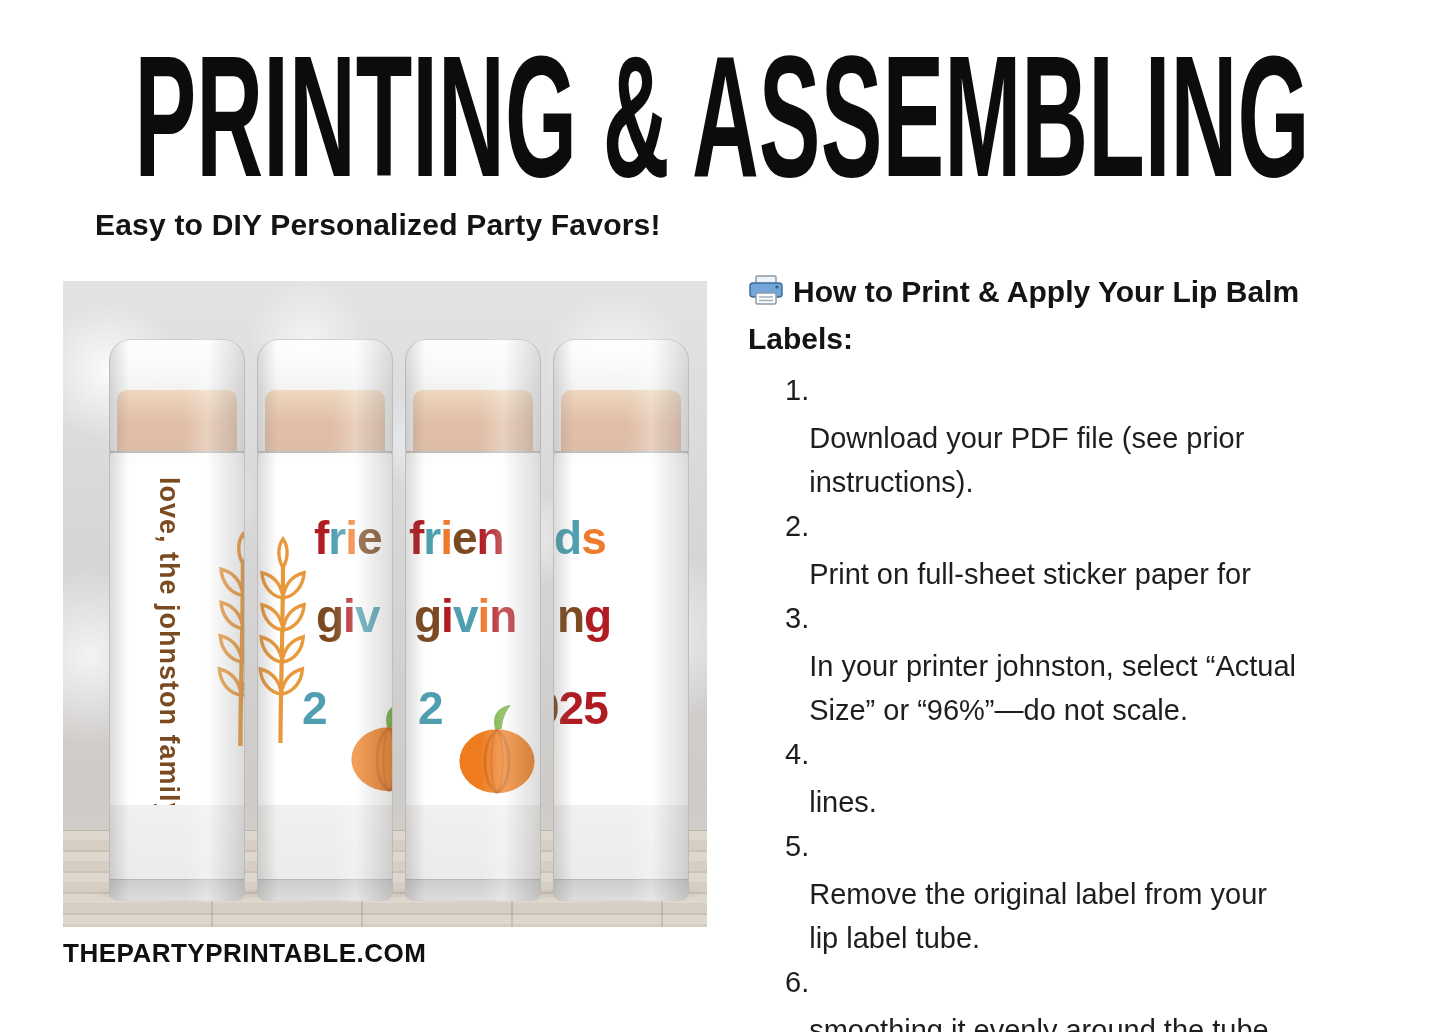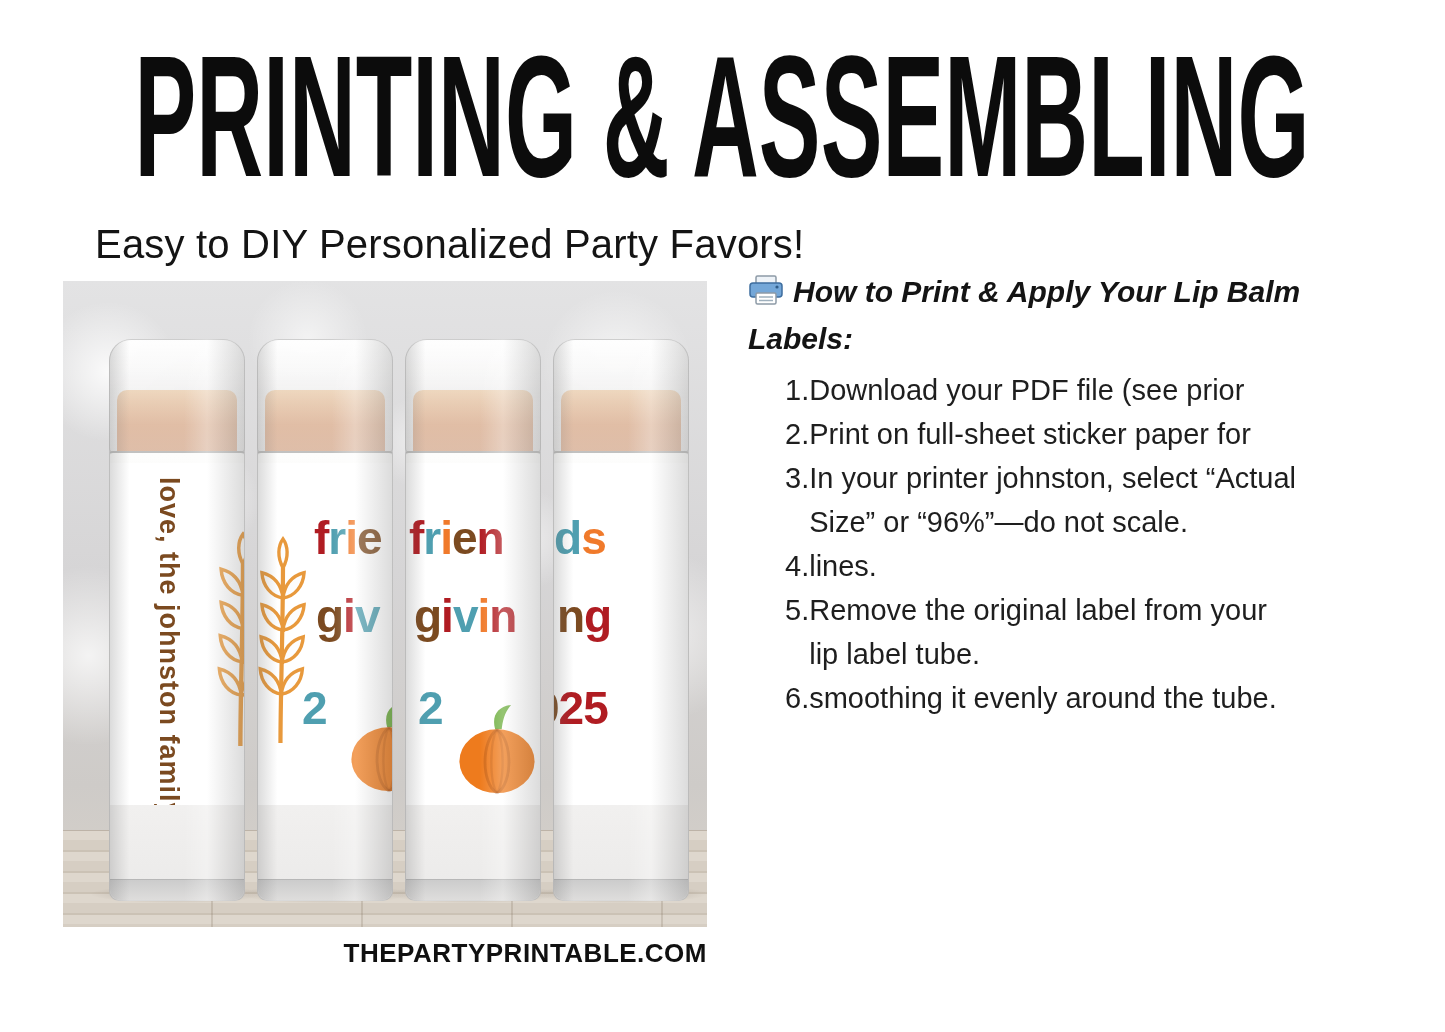--- a/index.html
+++ b/index.html
@@ -4,21 +4,21 @@
 <style>
   html,body{margin:0;padding:0;background:#fff;}
   .page{position:relative;width:1445px;height:1032px;background:#ffffff;
         font-family:"Liberation Sans",sans-serif;overflow:hidden;color:#1c1c1c;}
 
   
   .title-svg{position:absolute;left:0;top:18px;}
   .title-svg text{font-family:"Liberation Sans",sans-serif;font-weight:700;fill:#0c0c0c;}
 
   
-  .subtitle{position:absolute;left:95px;top:222px;font-size:40px;color:#141414;letter-spacing:.2px;}
+  .subtitle{position:absolute;left:95px;top:208px;font-size:30px;color:#141414;letter-spacing:.2px;font-weight:bold;}
 
   
   .photo{position:absolute;left:63px;top:281px;width:644px;height:646px;overflow:hidden;}
   .photo-bg{position:absolute;inset:0;
     background:
       radial-gradient(70px at 7% 14%, rgba(255,255,255,.85), rgba(255,255,255,0)),
       radial-gradient(55px at 22% 34%, rgba(255,255,255,.7), rgba(255,255,255,0)),
       radial-gradient(90px at 4% 58%, rgba(255,255,255,.75), rgba(255,255,255,0)),
       radial-gradient(60px at 38% 9%, rgba(255,255,255,.6), rgba(255,255,255,0)),
       radial-gradient(75px at 86% 13%, rgba(255,255,255,.7), rgba(255,255,255,0)),
@@ -71,31 +71,31 @@
   .tube-3 .lbl-line:nth-child(3){margin-left:-20px;margin-top:14px}
 
   .pumpkin{position:absolute;z-index:4;}
   .tube-1 .pumpkin{right:-44px;bottom:12px;width:94px;height:92px;}
   .tube-2 .pumpkin{left:44px;bottom:10px;width:94px;height:92px;}
   .wheat{position:absolute;z-index:3;}
   .tube-0 .wheat{right:-27px;top:56px;width:56px;height:242px;}
   .tube-1 .wheat{left:-2px;top:58px;width:54px;height:240px;}
 
   
-  .website{position:absolute;left:63px;top:938px;width:644px;text-align:right;
+  .website{position:absolute;left:63px;top:938px;width:644px;text-align:left;
     font-size:26px;font-weight:700;letter-spacing:.5px;color:#101010;}
 
   
   .instructions{position:absolute;left:748px;top:268px;width:690px;}
-  .h-line{font-size:30px;font-weight:700;line-height:47px;white-space:nowrap;color:#141414;font-style:italic;}
+  .h-line{font-size:30px;font-weight:700;line-height:47px;white-space:nowrap;color:#141414;}
   .printer-icon{display:inline-block;width:36px;height:31px;margin-right:9px;vertical-align:-4px;}
   .steps{list-style:none;margin:6px 0 0 0;padding:0;}
   .step{display:flex;font-size:29px;line-height:44px;color:#1e1e1e;}
   .num{flex:none;margin-left:37px;}
-  .step-lines{flex:none;}
+  .step-lines{flex:none;margin-top:48px;}
   .sl{display:block;white-space:nowrap;}
 </style>
 </head>
 <body>
 
 <div class="page">
 
   <svg class="title-svg" width="1445" height="190">
     <text x="722" y="158" text-anchor="middle" font-size="172" textLength="1175" lengthAdjust="spacingAndGlyphs">PRINTING &amp; ASSEMBLING</text>
   </svg>
@@ -268,20 +268,21 @@
         </span><span>How to Print &amp; Apply Your Lip Balm</span>
       </div>
       <div class="h-line">Labels:</div>
     </div>
 
     <ol class="steps">
       <li class="step">
         <span class="num">1.</span>
         <div class="step-lines">
             <span class="sl">Download your PDF file (see prior</span>
+            <span class="sl">instructions).</span>
           </div>
       </li>
       <li class="step">
         <span class="num">2.</span>
         <div class="step-lines">
             <span class="sl">Print on full-sheet sticker paper for</span>
           </div>
       </li>
       <li class="step">
         <span class="num">3.</span>

